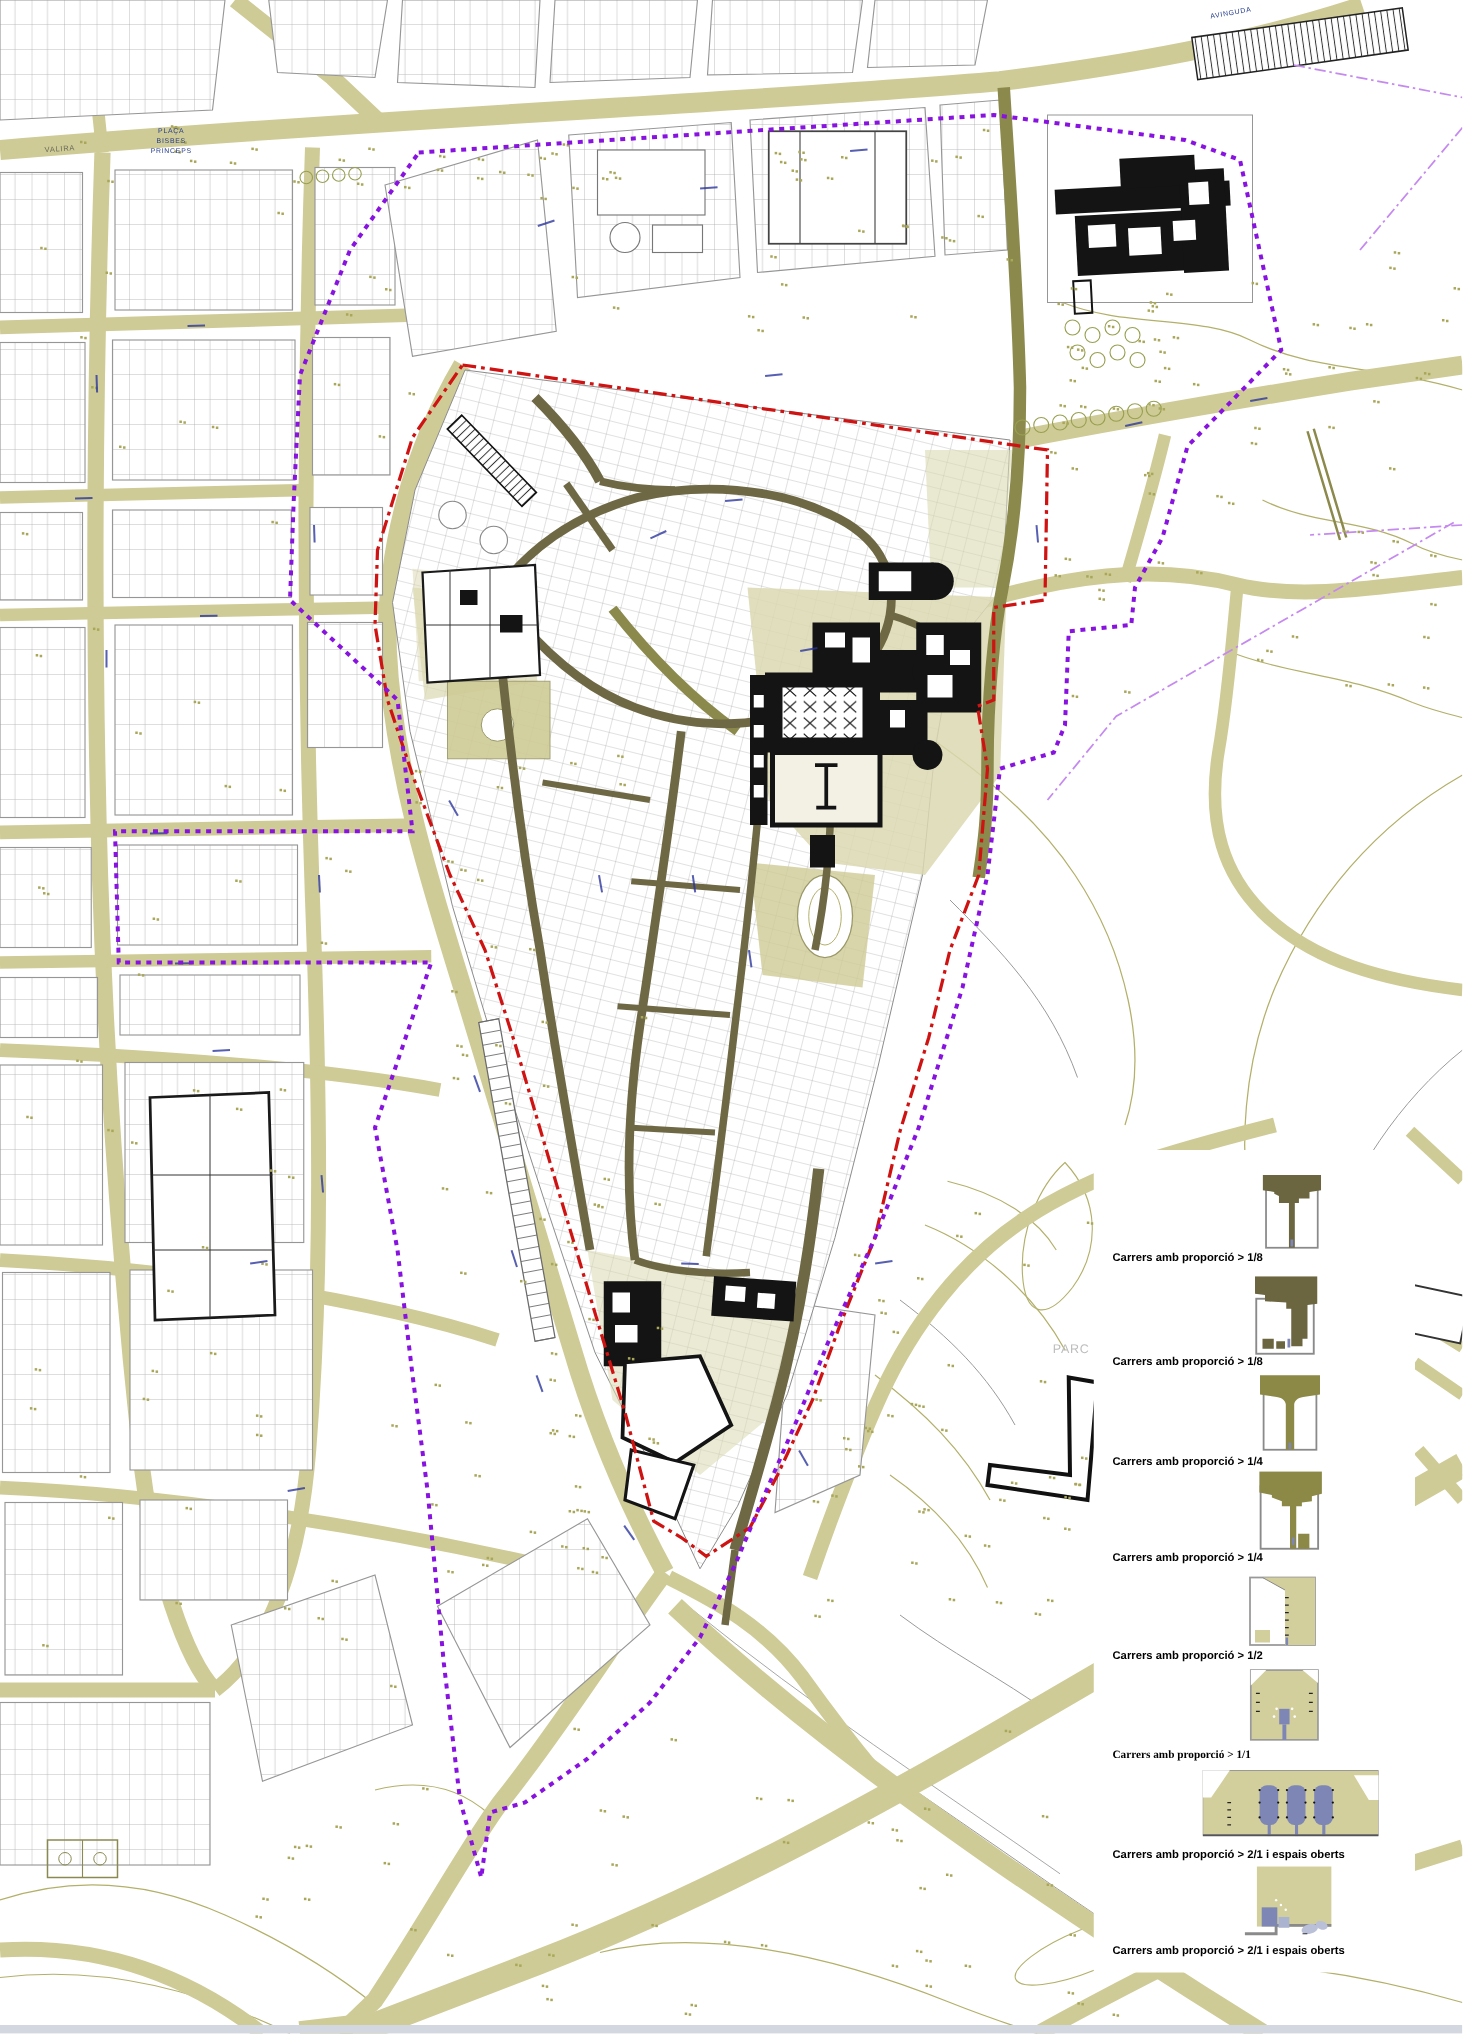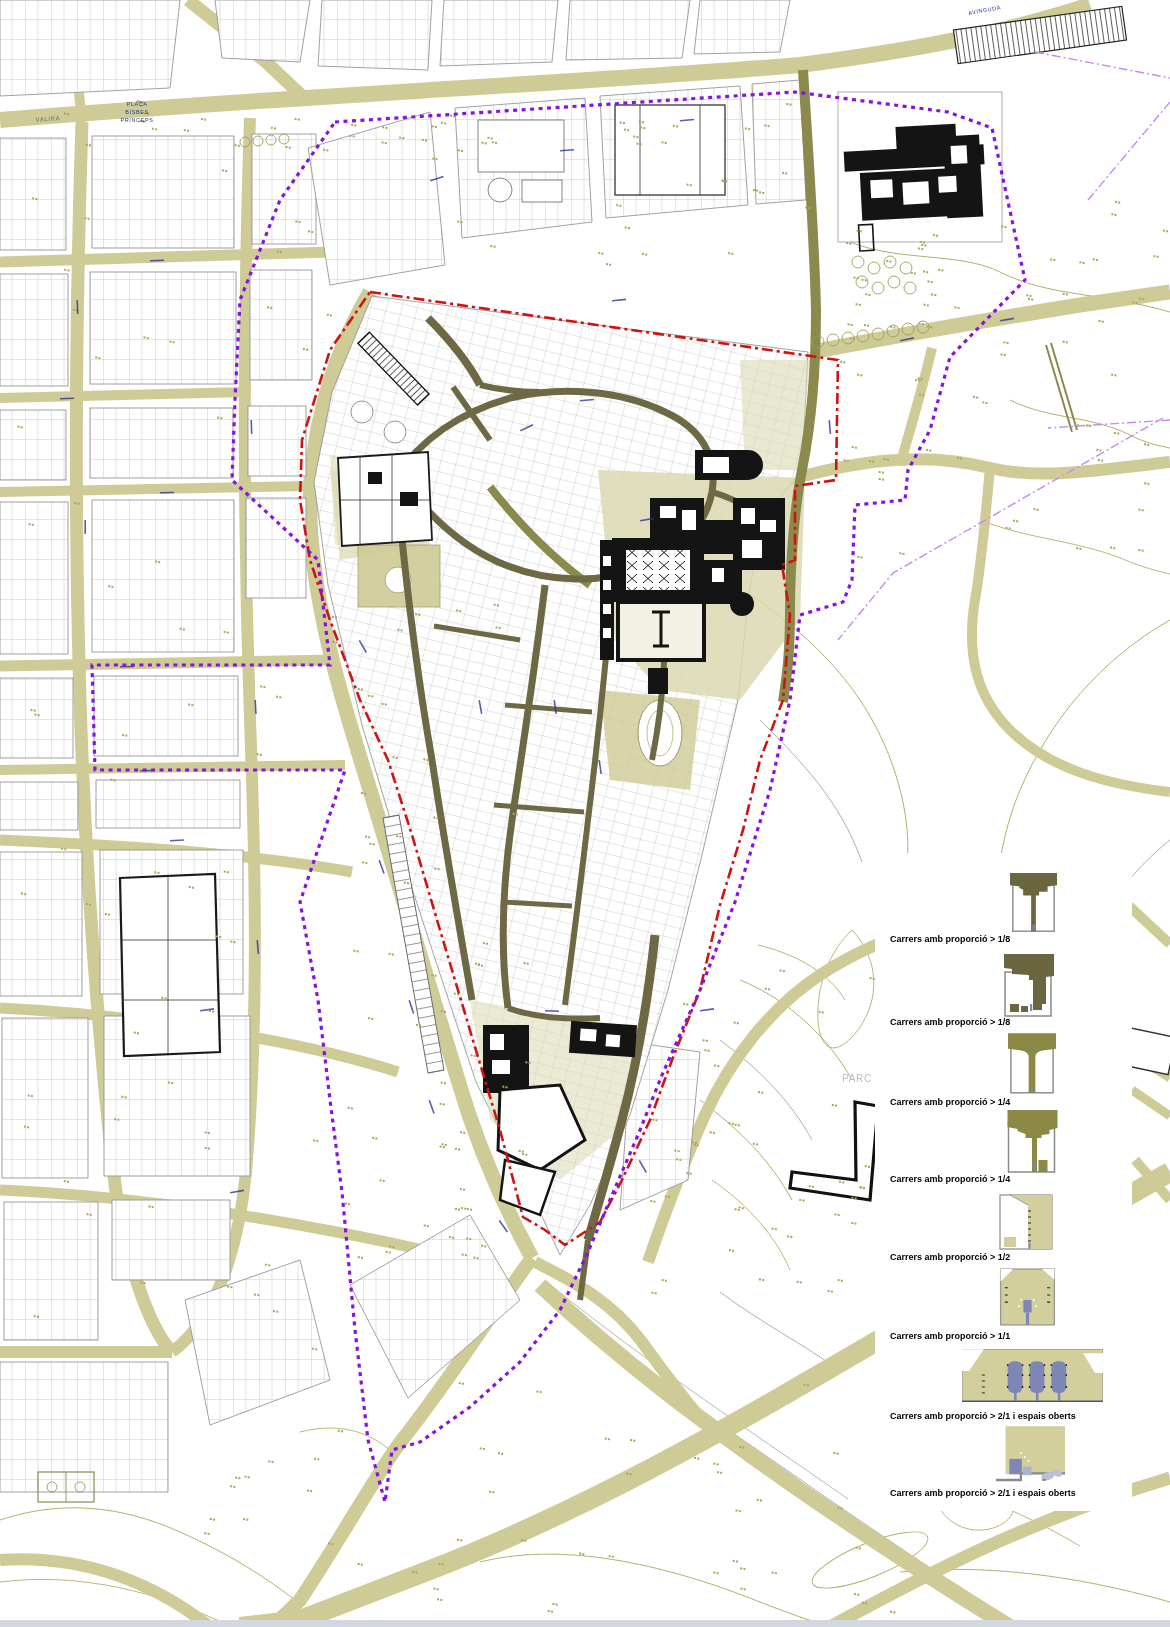--- a/index.html
+++ b/index.html
@@ -1,19 +1,19 @@
 <!DOCTYPE html>
 <html style="--c-road: #cfcb96; --c-tint: #dbd8b0; --c-olive-dark: #6e6845; --c-olive-med: #8b8a4c; --c-contour: #b3b06a; --c-cgray: #9a9a9a; --c-parcel: #969696; --c-red: #cf1312; --c-purple: #8812e0; --c-violet: #c589f0; --c-leg-dark: #6b6540; --c-leg-med: #8b8945; --c-leg-light: #d2cf9d; --c-leg-fig: #7d86b5; --c-footer: #d3d7e0;"><head>
 <meta charset="utf-8">
 <style>
   html,body{margin:0;padding:0;background:#fff;}
   body{font-family:"Liberation Sans",sans-serif;}
   .stage{position:relative;width:1170px;height:1627px;overflow:hidden;background:#fff;}
   .stage svg.map{position:absolute;left:0;top:0;}
-  .legend-panel{position:absolute;left:875px;top:853px;width:257px;height:658px;background:#fff;z-index:5;}
+  .legend-panel{position:absolute;left:875px;top:920px;width:257px;height:658px;background:#fff;z-index:5;}
   .legend-item{position:absolute;}
   .legend-icon{position:absolute;}
   .legend-label{position:absolute;left:15px;font-size:9px;font-weight:bold;color:#000;white-space:nowrap;letter-spacing:0px;}
   .bottom-bar{position:absolute;left:0;top:1620px;width:1170px;height:7px;background:var(--c-footer,#d3d7e0);z-index:6;}
 </style>
 </head>
 <body>
 
 <div class="stage">
 
@@ -1256,21 +1256,21 @@
     <svg class="legend-icon" width="68" height="62" style="left: 117px; top: 336px;">
             <use href="#icon-sec-light-a"></use>
           </svg>
     <span class="legend-label" style="top: 399px;">Carrers amb proporció &gt; 1/2</span>
   </div>
 
   <div class="legend-item">
     <svg class="legend-icon" width="69" height="62" style="left: 118px; top: 414px;">
             <use href="#icon-sec-light-b"></use>
           </svg>
-    <span class="legend-label" style="top: 478px;">Carrers amb proporció &gt; 1/1</span>
+    <span class="legend-label" style="top: 478px; font-family: Liberation Serif, serif;">Carrers amb proporció &gt; 1/1</span>
   </div>
 
   <div class="legend-item">
     <svg class="legend-icon" width="141" height="60" style="left: 87px; top: 496px;">
             <use href="#icon-sec-wide"></use>
           </svg>
     <span class="legend-label" style="top: 558px;">Carrers amb proporció &gt; 2/1 i espais oberts</span>
   </div>
 
   <div class="legend-item">

